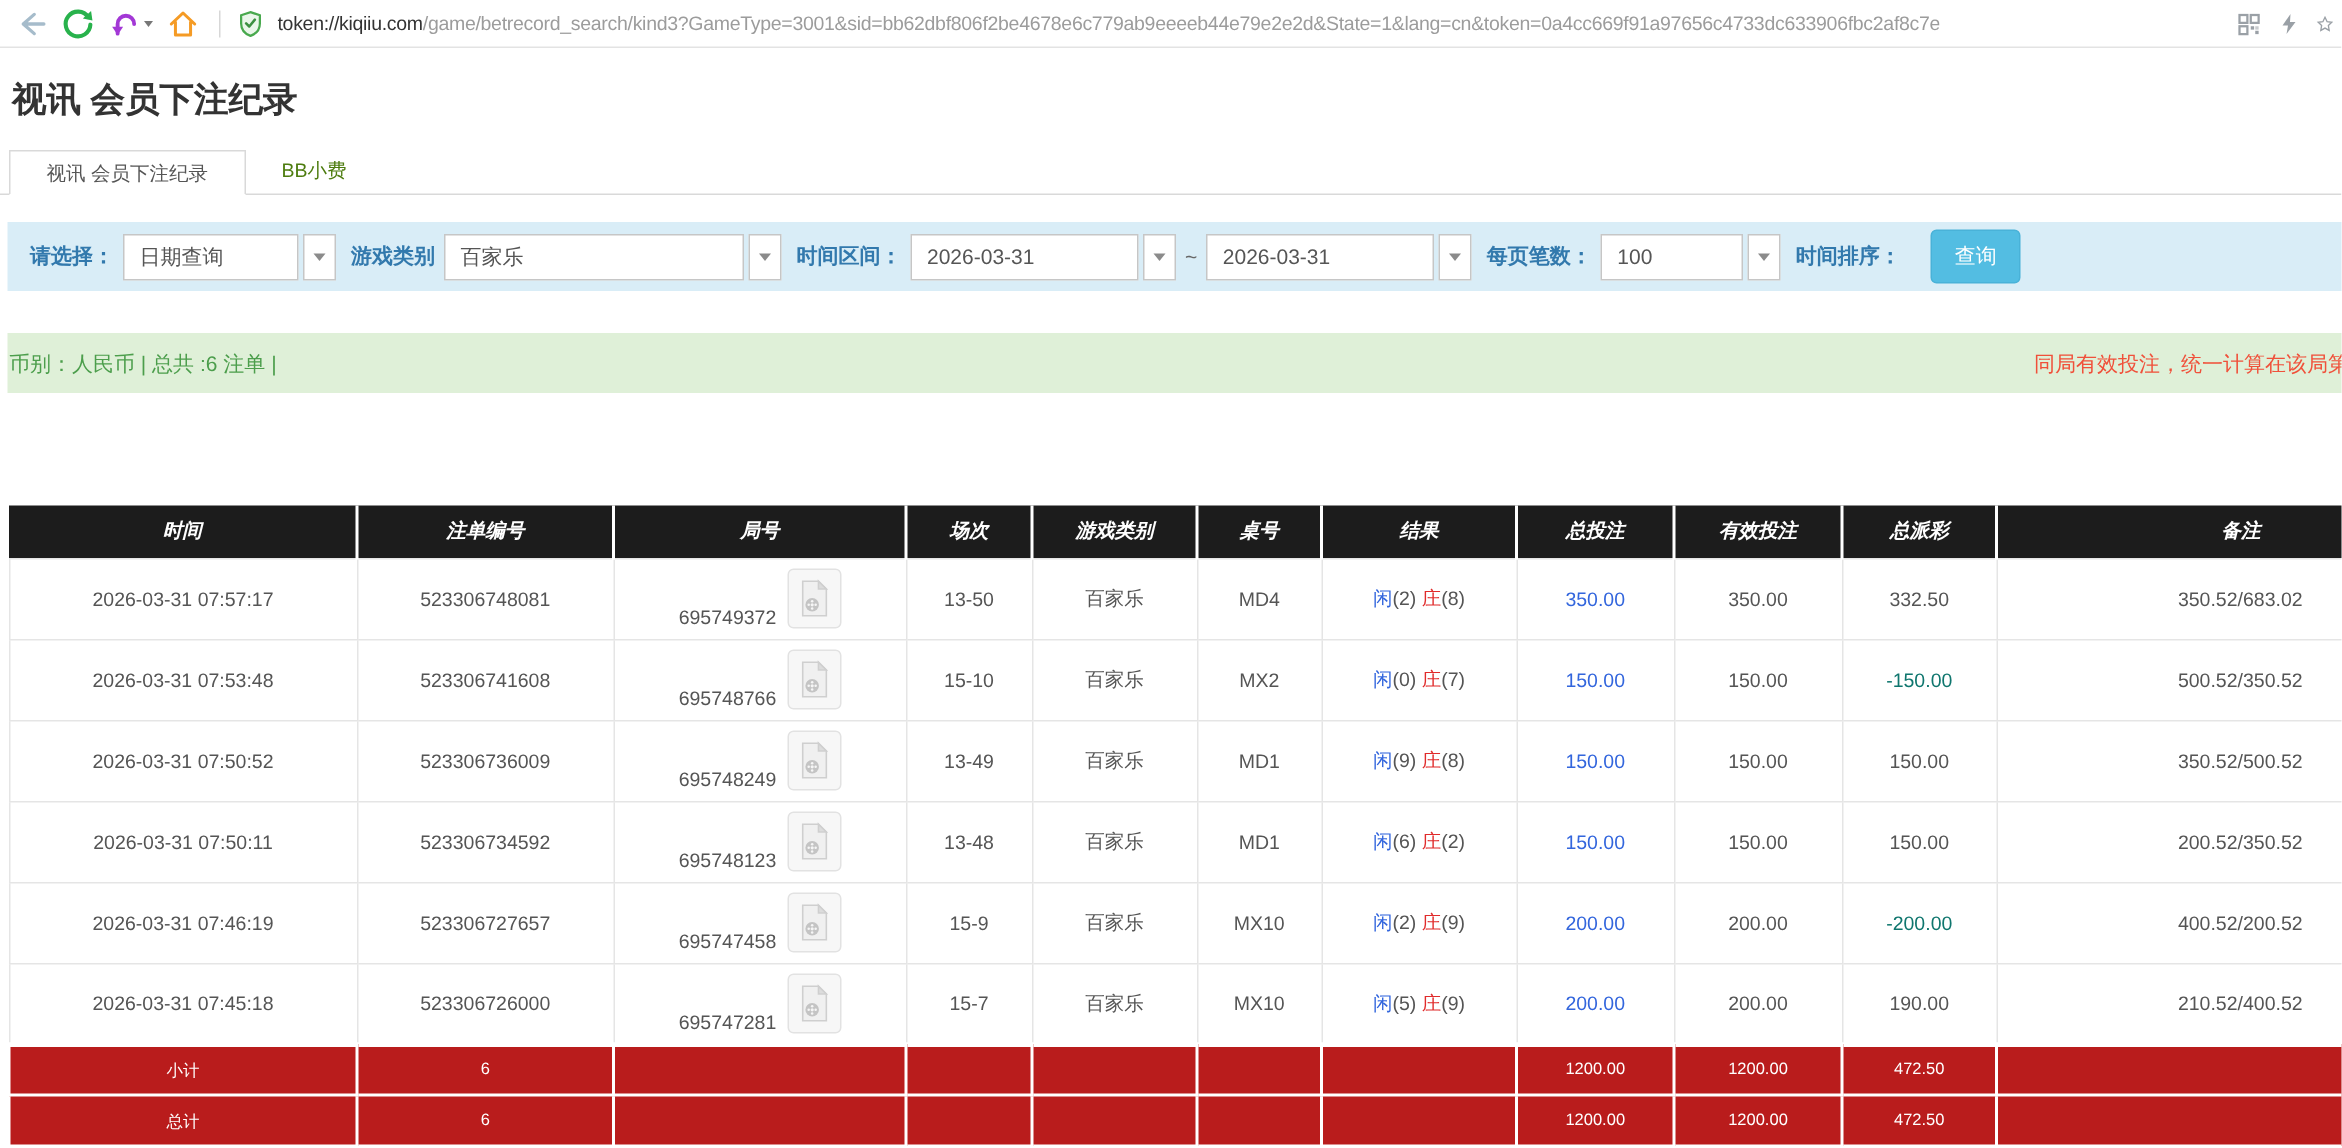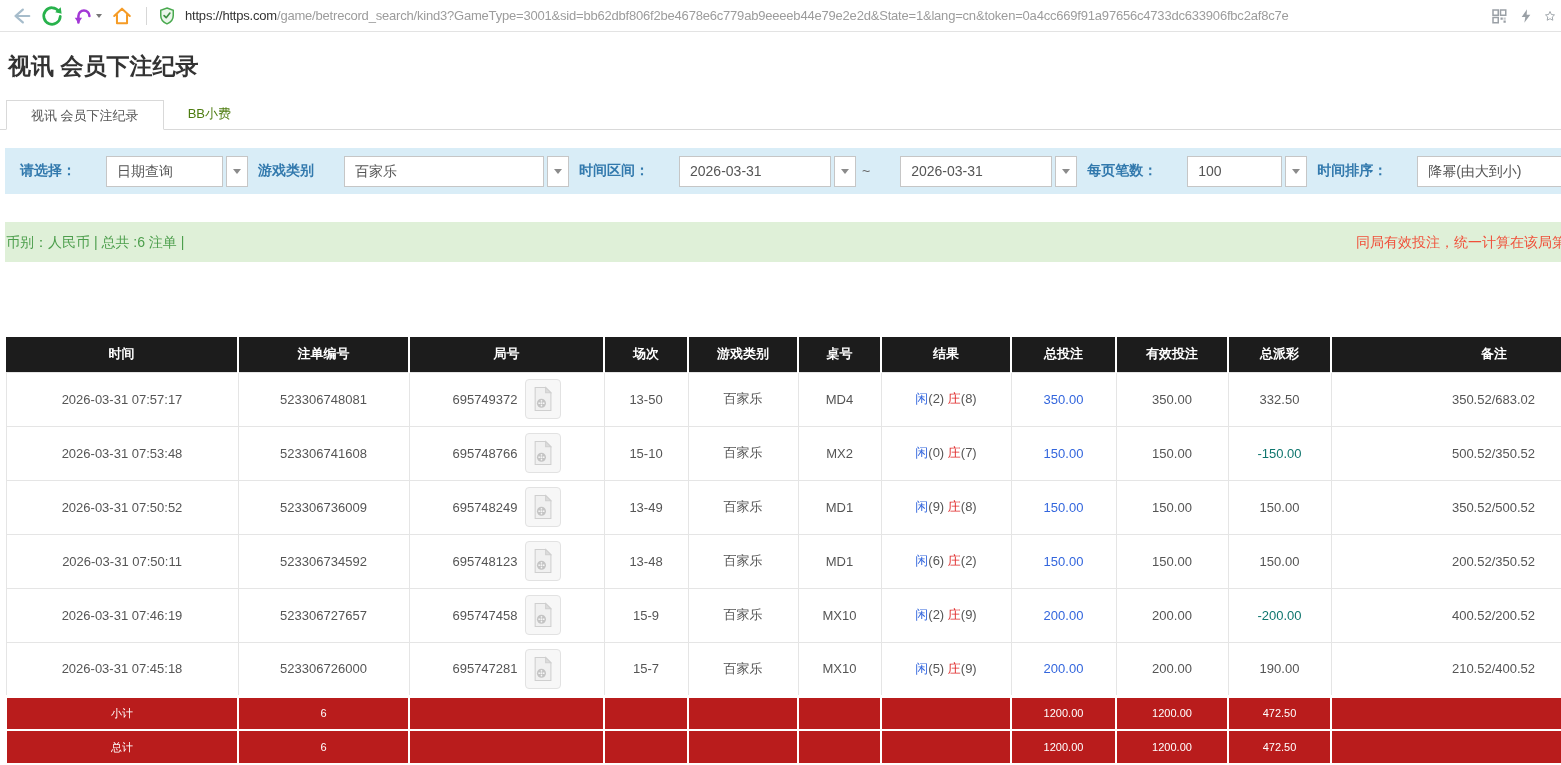--- a/index.html
+++ b/index.html
@@ -29,45 +29,45 @@
   .tab.active { background:#fff; border:1px solid #d9d9d9; border-bottom:1px solid #fff;
     margin-bottom:-1px; color:#555; }
   .tab.plain { color:#4d7c0f; border:none; }
 
   
   .filter-bar { width:1660px; height:46px; background:#d9edf7; margin:18px 0 0 5px;
     display:flex; align-items:center; padding-left:15px; white-space:nowrap; }
   .f-label { font-size:14px; font-weight:bold; color:#3279ad; margin:0 6px 0 10px; flex:0 0 auto; }
   .combo { display:flex; align-items:center; flex:0 0 auto; }
   .combo-text { background:#fff; border:1px solid #c6c6c6; height:31px; line-height:29px;
-    padding:0 10px; font-size:14px; color:#555; overflow:hidden;margin-left:24px; }
+    padding:0 10px; font-size:14px; color:#555; overflow:hidden; }
   .combo-arrow { width:22px; height:31px; background:#fff; border:1px solid #c6c6c6; margin-left:3px;
     display:flex; align-items:center; justify-content:center; cursor:pointer; }
   .caret { width:0; height:0; border-left:4px solid transparent; border-right:4px solid transparent;
     border-top:5px solid #8b8b8b; }
   .tilde { color:#666; font-size:14px; margin:0 6px; }
   .search-btn { margin-left:14px; background:#53bde2; border:1px solid #49b2d8; border-radius:4px;
     color:#fff; font-size:14px; padding:8px 15px; cursor:pointer; flex:0 0 auto;
     font-family:inherit; }
 
   
   .summary-bar { position:relative; width:1660px; height:40px; background:#dff0d8;
     margin:28px 0 0 5px; line-height:40px; font-size:14px; }
   .sum-left { color:#4c9e4c; padding-left:1px; }
   .sum-right { position:absolute; left:1328px; top:0; color:#f0503a;margin-left:23px; }
 
   
   .table-wrap { margin:75px 0 0 5px; }
   table { width:1650px; table-layout:fixed; border-collapse:collapse; font-size:13px; }
   thead th { background:#1c1c1c; color:#fff; font-weight:bold; height:35px;
-    border-right:2px solid #fff; text-align:center; }
+    border-right:2px solid #fff; text-align:center;font-style:italic; }
   thead th:last-child { border-right:none; }
   tbody td { height:54px; border:1px solid #e5e5e5; color:#555; text-align:center;
     background:#fff; vertical-align:middle; }
-  .round-cell .wrap { display:inline-flex; align-items:center; gap:7px; }
+  .round-cell .wrap { display:inline-flex; align-items:flex-end; gap:7px; }
   .video-btn { width:36px; height:40px; background:#f7f7f7; border:1px solid #e2e2e2;
     border-radius:4px; display:inline-flex; align-items:center; justify-content:center;
     cursor:pointer; vertical-align:middle; }
   .side-p { color:#3366dd; }
   .side-b { color:#e02b2b; }
   .res-n { color:#555; }
   .bet-link { color:#3366dd; text-decoration:none; cursor:pointer; }
   td.neg { color:#0f766e; }
   tr.footer-row td { background:#b91c1c; color:#fff; height:34px; border:2px solid #fff;
     font-size:11px; }
@@ -93,21 +93,21 @@
   </div>
   <svg class="tool-ic" viewBox="0 0 24 24">
     <path d="M3.5 12 L12 4 L20.5 12 M6.5 10.5 V20 H17.5 V10.5" fill="none" stroke="#f59b25" stroke-width="2.2" stroke-linejoin="round" stroke-linecap="round"></path>
   </svg>
   <span class="vdiv"></span>
   <div class="url-area">
     <svg width="20" height="22" viewBox="0 0 24 24" style="margin-right:8px;flex:0 0 auto">
       <path d="M12 2.5 L19.5 5 V11.5 C19.5 16.5 16.5 19.8 12 21.5 C7.5 19.8 4.5 16.5 4.5 11.5 V5 Z" fill="#eaf6ea" stroke="#49a94e" stroke-width="1.8"></path>
       <path d="M8.5 11.5 L11 14 L15.5 8.5" fill="none" stroke="#3c8f41" stroke-width="2" stroke-linecap="round" stroke-linejoin="round"></path>
     </svg>
-    <span class="url-text"><span class="url-main">https://https.com</span><span class="url-path">/game/betrecord_search/kind3?GameType=3001&amp;sid=bb62dbf806f2be4678e6c779ab9eeeeb44e79e2e2d&amp;State=1&amp;lang=cn&amp;token=0a4cc669f91a97656c4733dc633906fbc2af8c7e</span></span>
+    <span class="url-text"><span class="url-main">token://kiqiiu.com</span><span class="url-path">/game/betrecord_search/kind3?GameType=3001&amp;sid=bb62dbf806f2be4678e6c779ab9eeeeb44e79e2e2d&amp;State=1&amp;lang=cn&amp;token=0a4cc669f91a97656c4733dc633906fbc2af8c7e</span></span>
   </div>
   <div class="right-ics">
     <svg width="18" height="18" viewBox="0 0 24 24">
       <g fill="none" stroke="#9aa0a6" stroke-width="2">
         <rect x="4" y="4" width="7" height="7"></rect>
           <rect x="14" y="4" width="7" height="7"></rect>
         <rect x="4" y="14" width="7" height="7"></rect>
       </g>
       <rect x="14" y="14" width="3" height="3" fill="#9aa0a6"></rect>
         <rect x="18" y="18" width="3" height="3" fill="#9aa0a6"></rect>
@@ -163,26 +163,20 @@
 
   <span class="f-label">每页笔数：</span>
   <span class="combo">
     <span class="combo-text" style="width:95px">100</span>
     <span class="combo-arrow">
         <span class="caret"></span>
       </span>
   </span>
 
   <span class="f-label">时间排序：</span>
-  <span class="combo">
-    <span class="combo-text" style="width:172px">降幂(由大到小)</span>
-    <span class="combo-arrow">
-        <span class="caret"></span>
-      </span>
-  </span>
 
   <button class="search-btn">查询</button>
 </div>
 
 <div class="summary-bar">
   <span class="sum-left">币别：人民币 | 总共 :6 注单 |</span>
   <span class="sum-right">同局有效投注，统一计算在该局第</span>
 </div>
 
 <div class="table-wrap">

